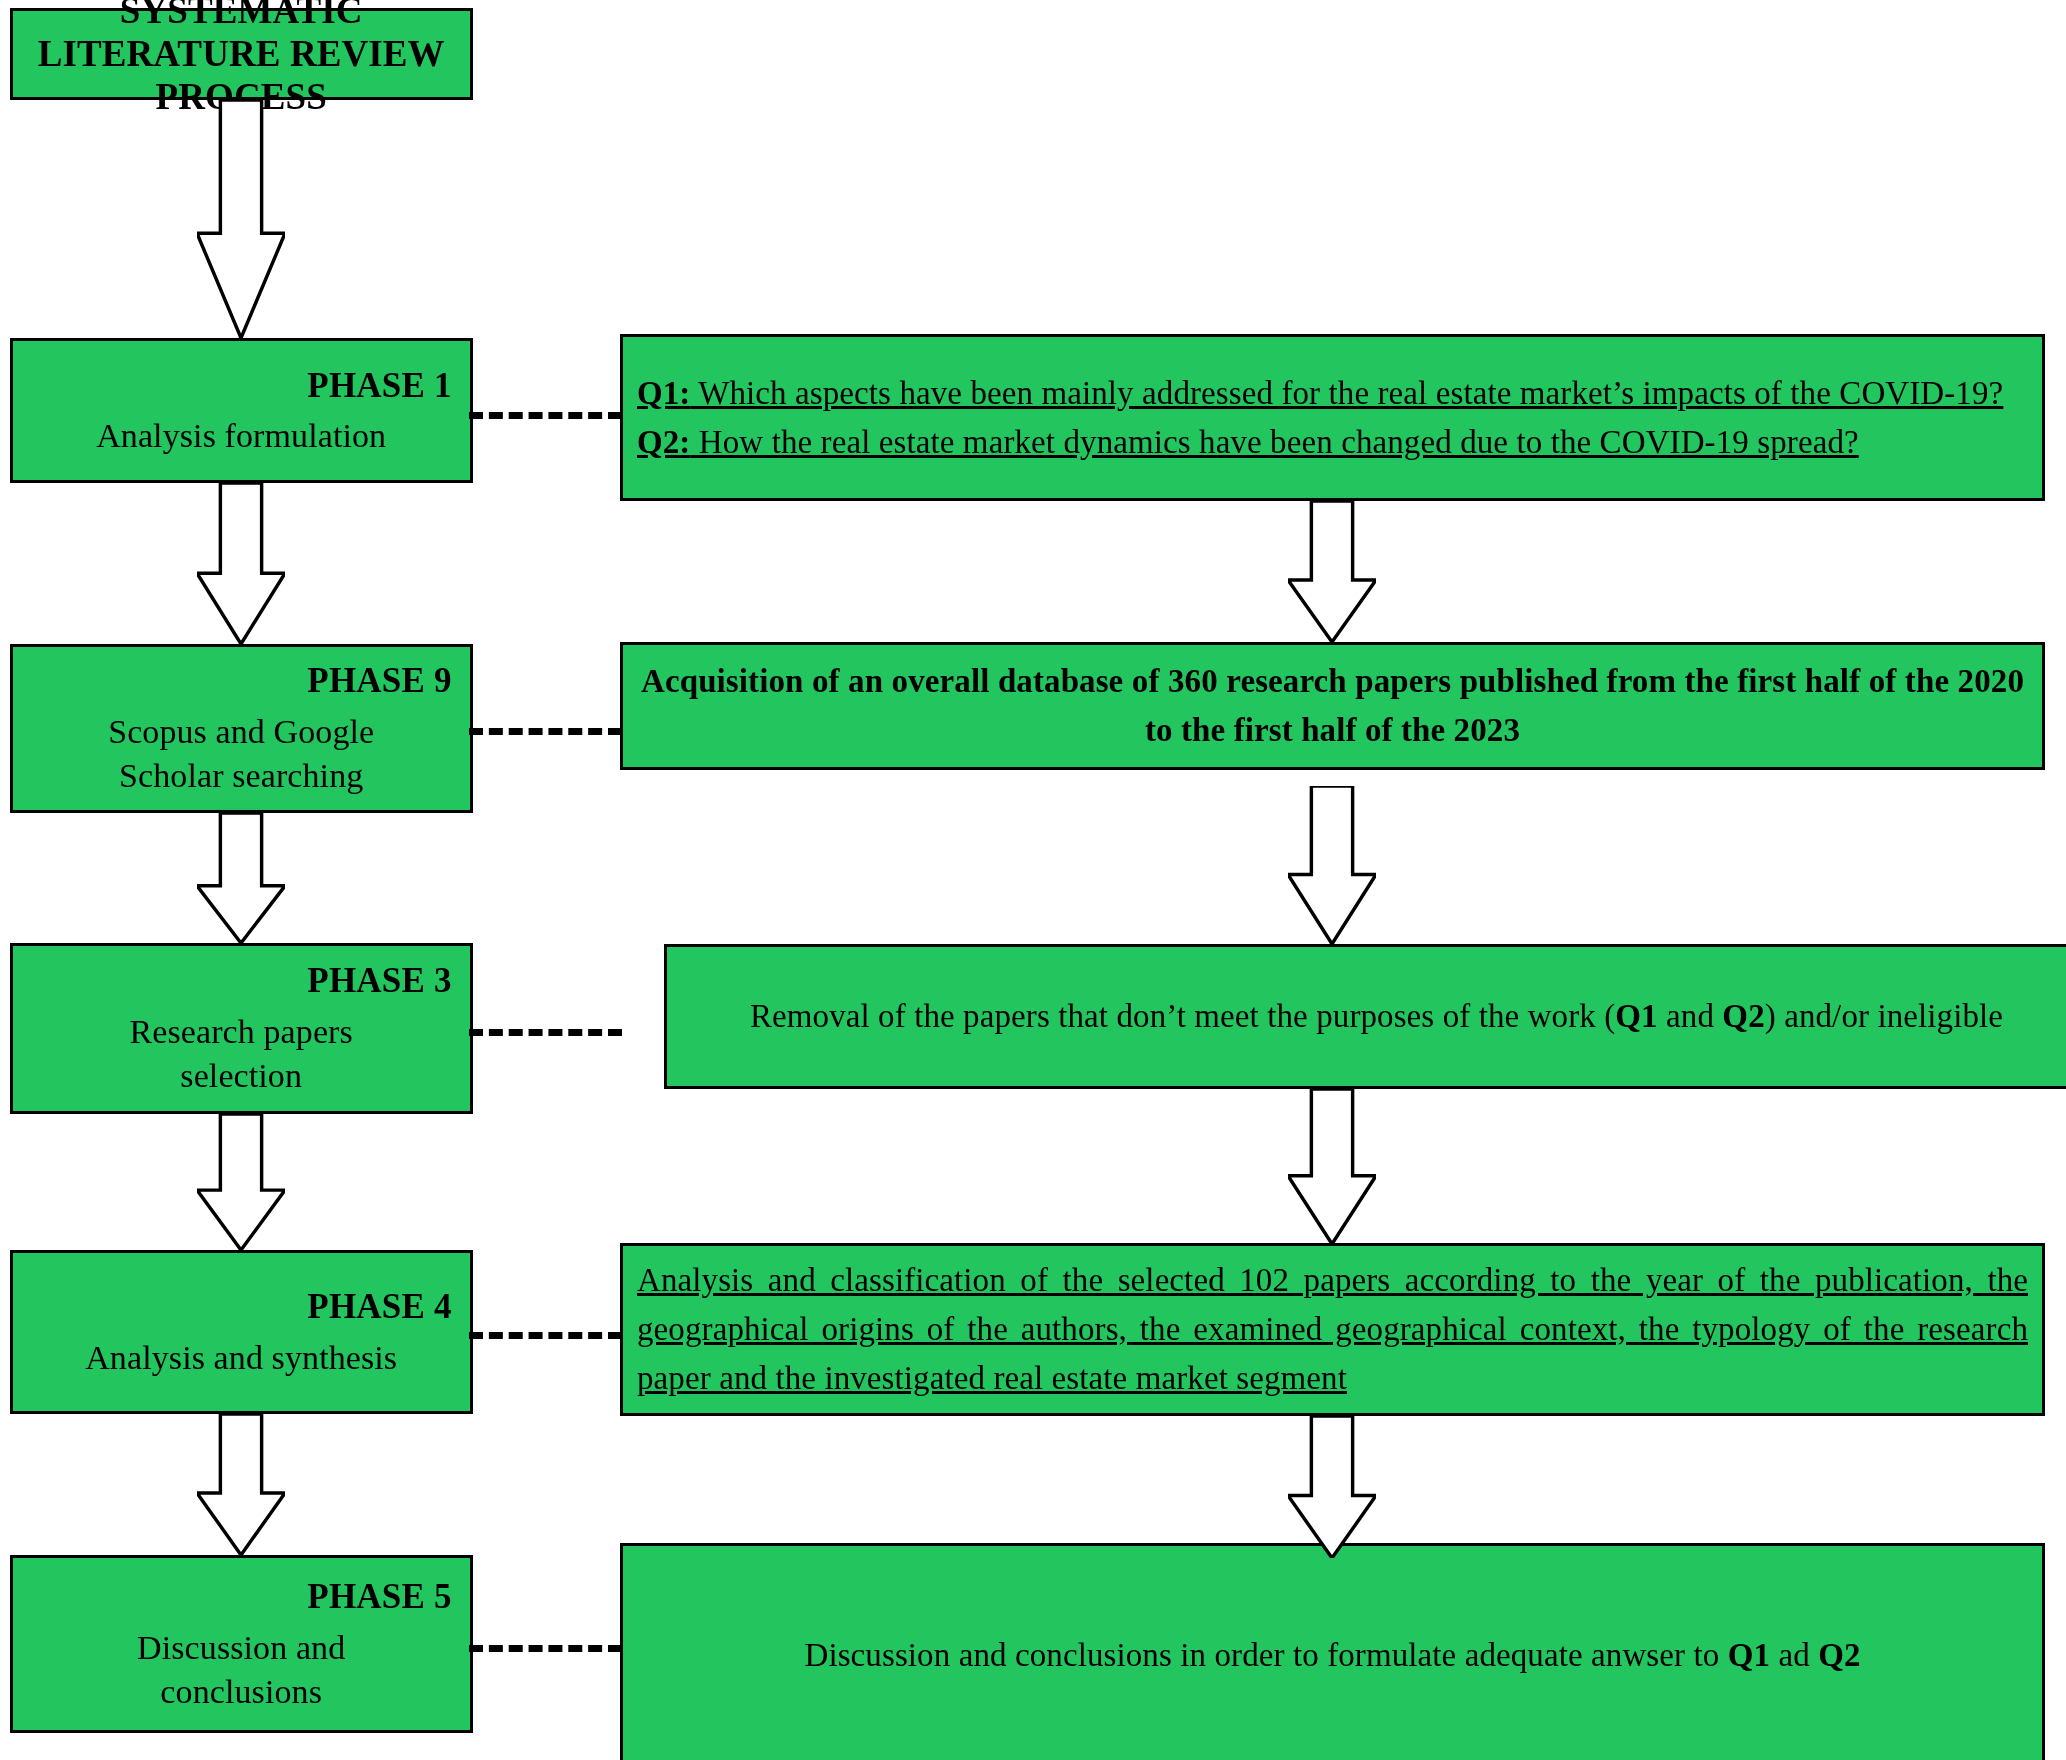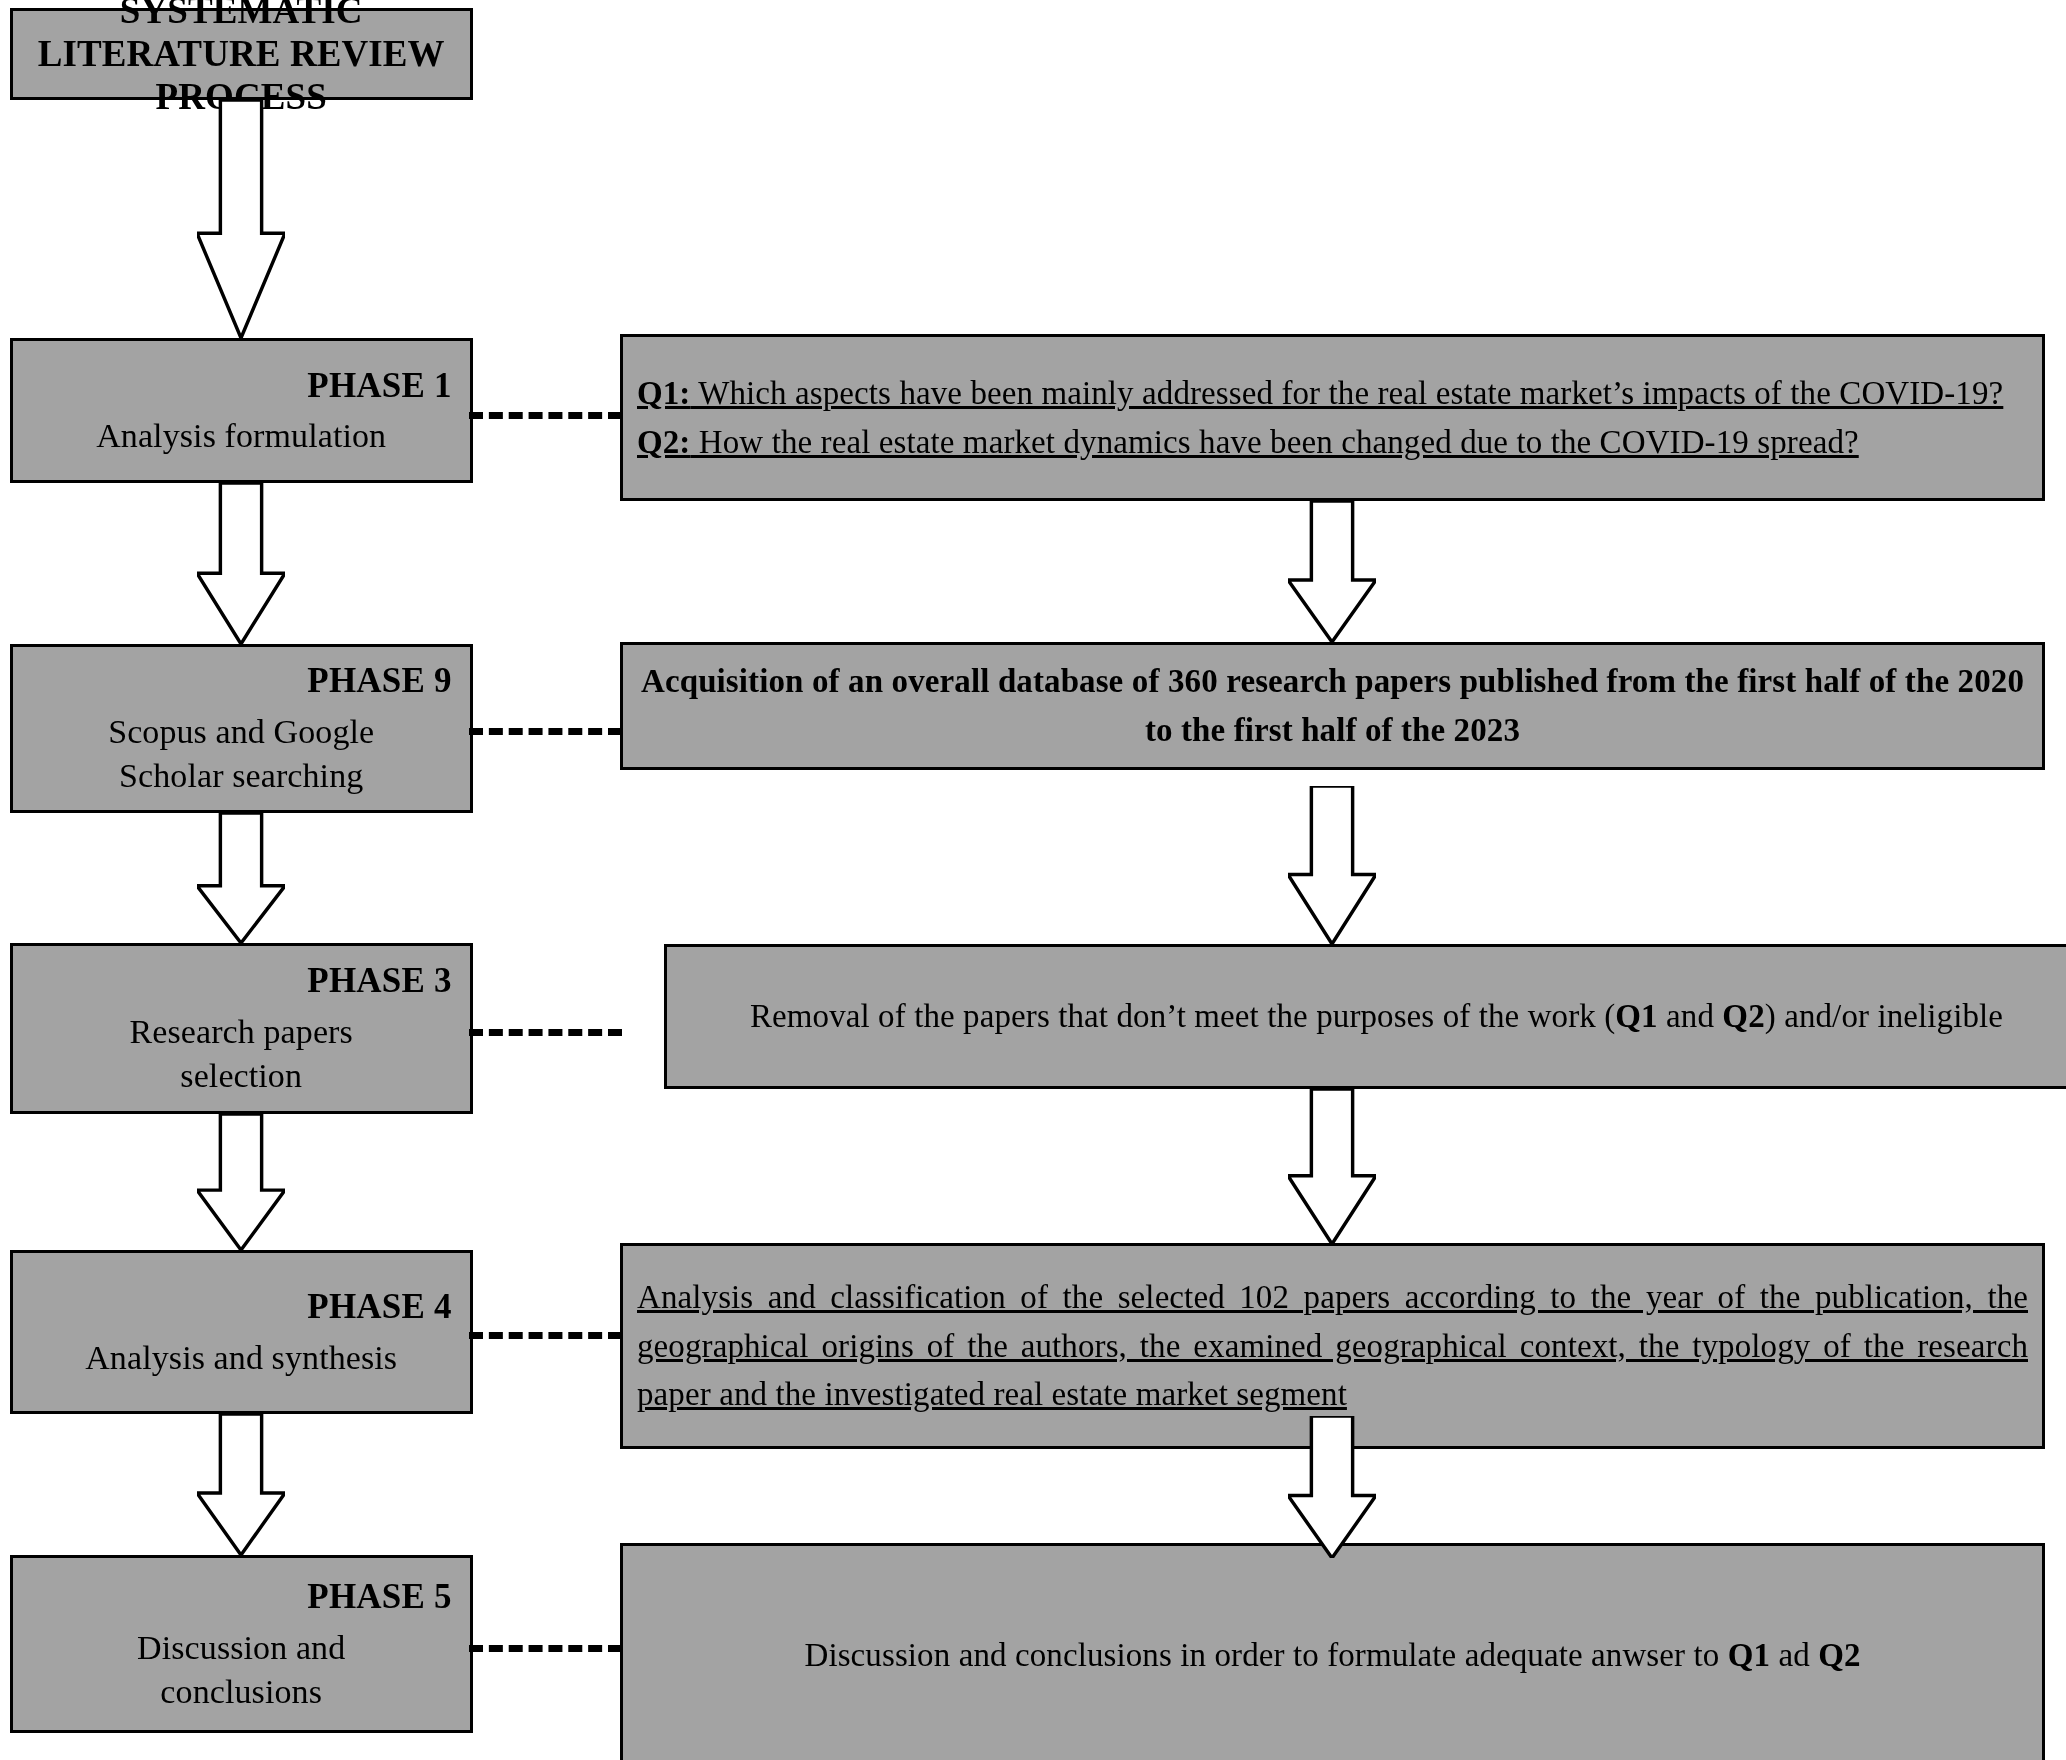--- a/index.html
+++ b/index.html
@@ -12,21 +12,21 @@
   #canvas {
     position: relative;
     width: 2066px;
     height: 1760px;
     overflow: hidden;
   }
 
   
   .box {
     position: absolute;
-    background: #a3a3a3;
+    background: #22c55e;
     border: 3.5px solid #000000;
     display: flex;
     align-items: center;
     justify-content: center;
     padding: 9.7px 18px;
   }
   .box-inner {
     width: 100%;
   }
 
@@ -142,21 +142,21 @@
     <div class="box right-box" style="top:642px; height:128px;font-weight:bold;">
       <div class="box-inner">
         <div class="right-text">Acquisition  of an overall database of 360 research papers published  from the first half of the 2020 to the first half of the 2023</div>
       </div>
     </div>
     <div class="box right-box" style="top:944px; height:145px;margin-left:44px;">
       <div class="box-inner">
         <div class="right-text">Removal of the papers that don’t meet the purposes  of the work (<b style="font-weight: bold;">Q1</b> and <b style="font-weight: bold;">Q2</b>) and/or ineligible</div>
       </div>
     </div>
-    <div class="box right-box" style="top:1243px; height:206px; padding:7px 14px;">
+    <div class="box right-box" style="top:1243px; height:173px; padding:7px 14px;">
       <div class="box-inner">
         <div class="right-text just-left">Analysis and classification of the selected 102 papers according to the year of the publication, the geographical origins of the authors, the examined geographical context, the typology of the research paper and the investigated real estate market segment</div>
       </div>
     </div>
     <div class="box right-box" style="top:1543px; height:224px;">
       <div class="box-inner">
         <div class="right-text">Discussion  and conclusions  in order to formulate adequate anwser to <b style="font-weight: bold;">Q1</b> ad <b style="font-weight: bold;">Q2</b></div>
       </div>
     </div>
     <div class="blockarrow" style="left:197px; top:100px; height:238px;">

